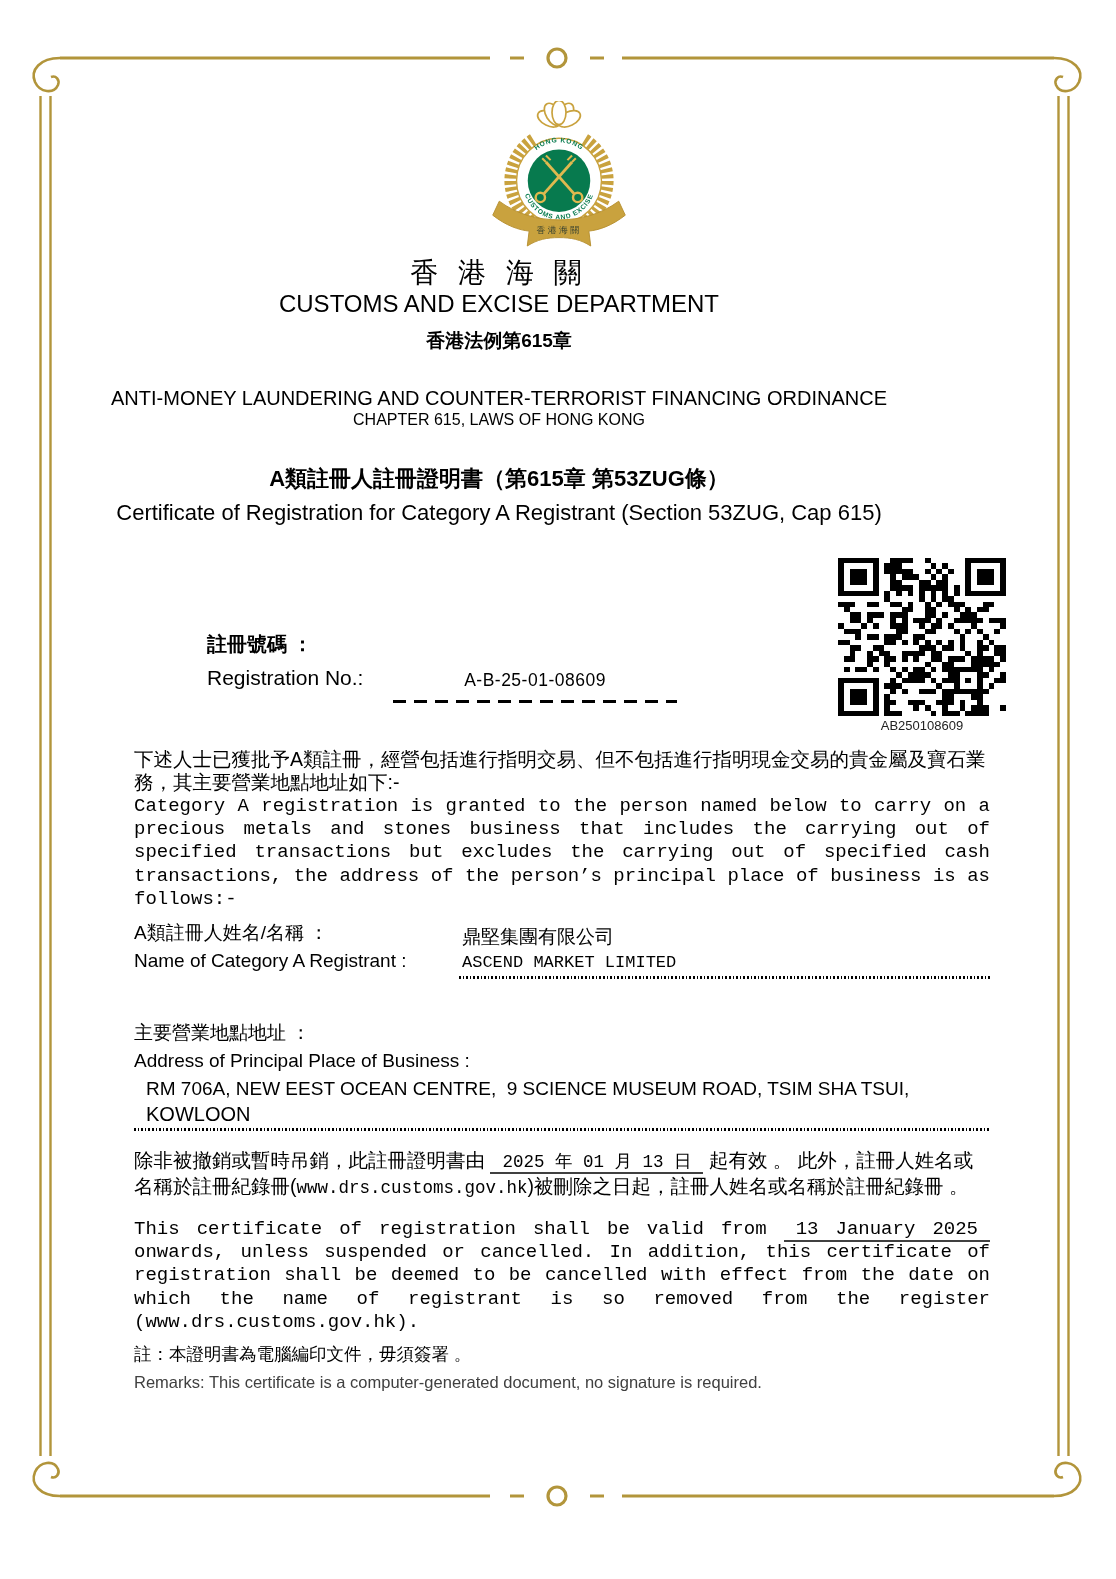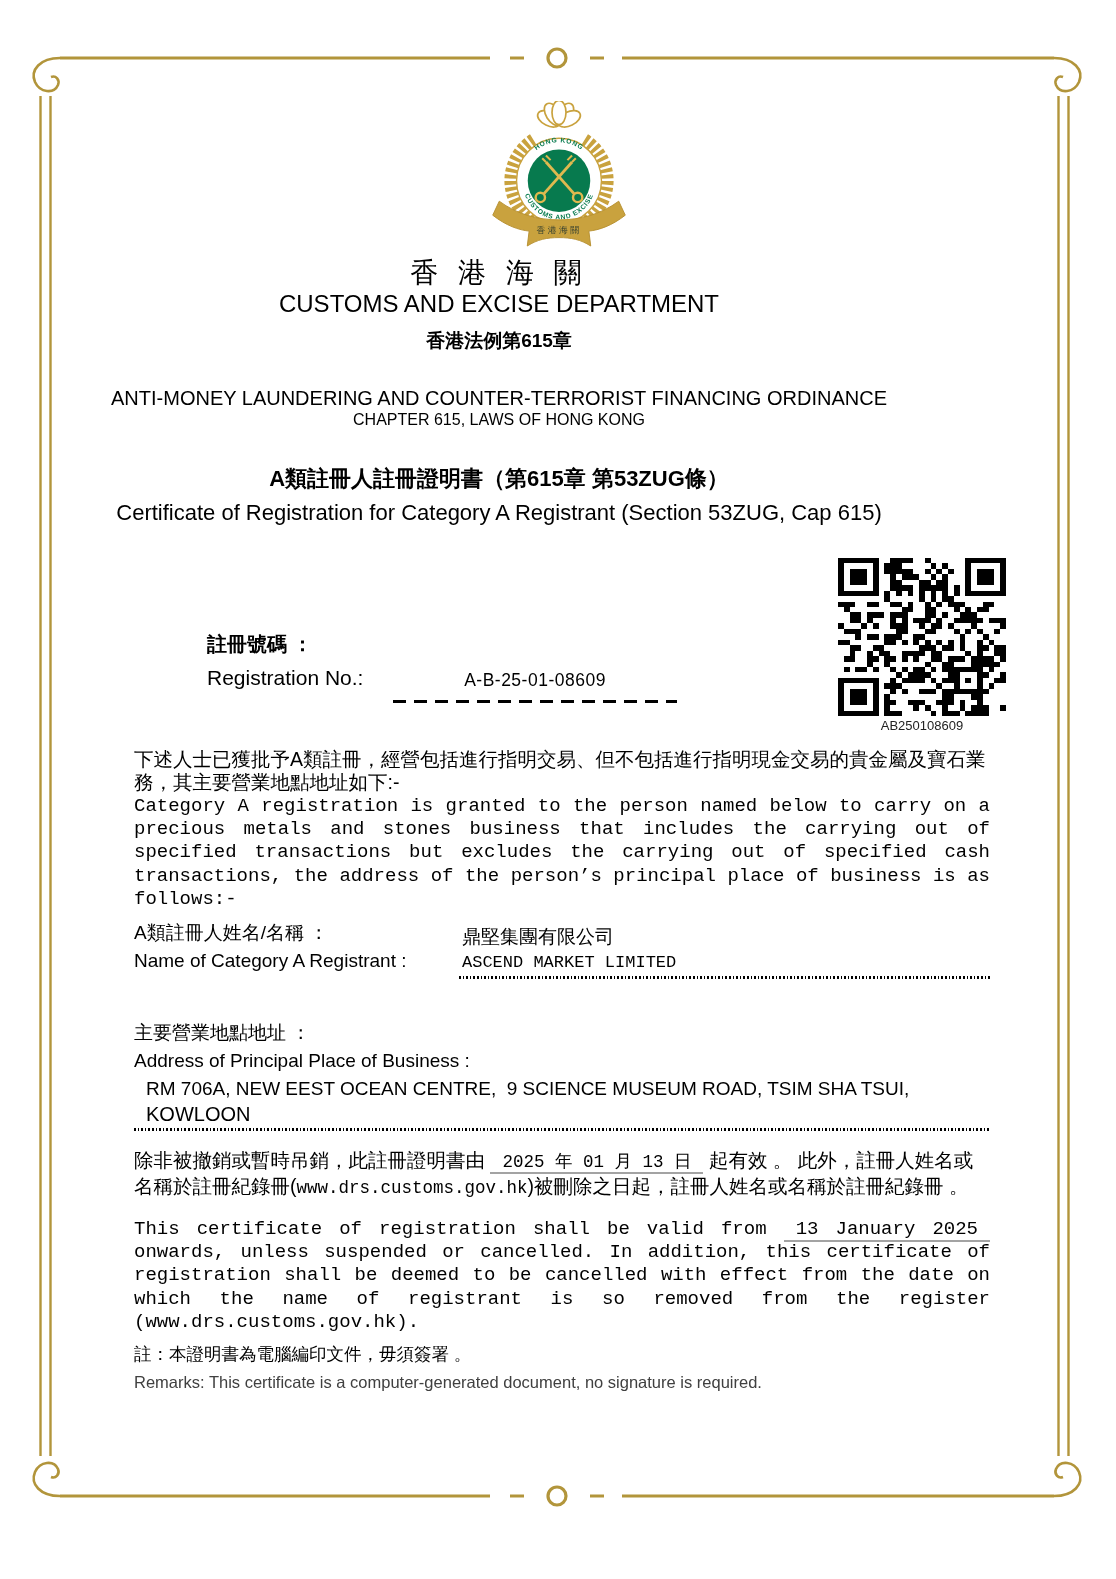--- a/index.html
+++ b/index.html
@@ -7,21 +7,21 @@
     position:relative;width:1116px;height:1579px;background:#fff;overflow:hidden;
     font-family:"Liberation Sans","DejaVu Sans",sans-serif;color:#000;
   }
   .abs{position:absolute;}
   .ctr{left:0;width:998px;text-align:center;}
   .col{left:134px;width:856px;}
   .zh{line-height:1.2;}
   .b{font-weight:bold;}
   .jp{text-align:justify;text-align-last:left;line-height:1.22;font-family:Liberation Mono, monospace;}
   .mono{font-family:"Liberation Mono","DejaVu Sans Mono",monospace;}
-  .u-date{border-bottom:2px solid #a3a3a3;padding:0 12px;}
+  .u-date{border-bottom:2px solid #404040;padding:0 12px;}
   .dash-line{height:3px;background:repeating-linear-gradient(90deg,#000 0 13px,transparent 13px 21px);}
   .dot-line{height:3px;background:repeating-linear-gradient(90deg,#000 0 1.6px,transparent 1.6px 3.6px);}
   .pre{white-space:pre-wrap;}
   svg{display:block;}
 </style>
 </head>
 <body>
 
 <div class="page">
 

